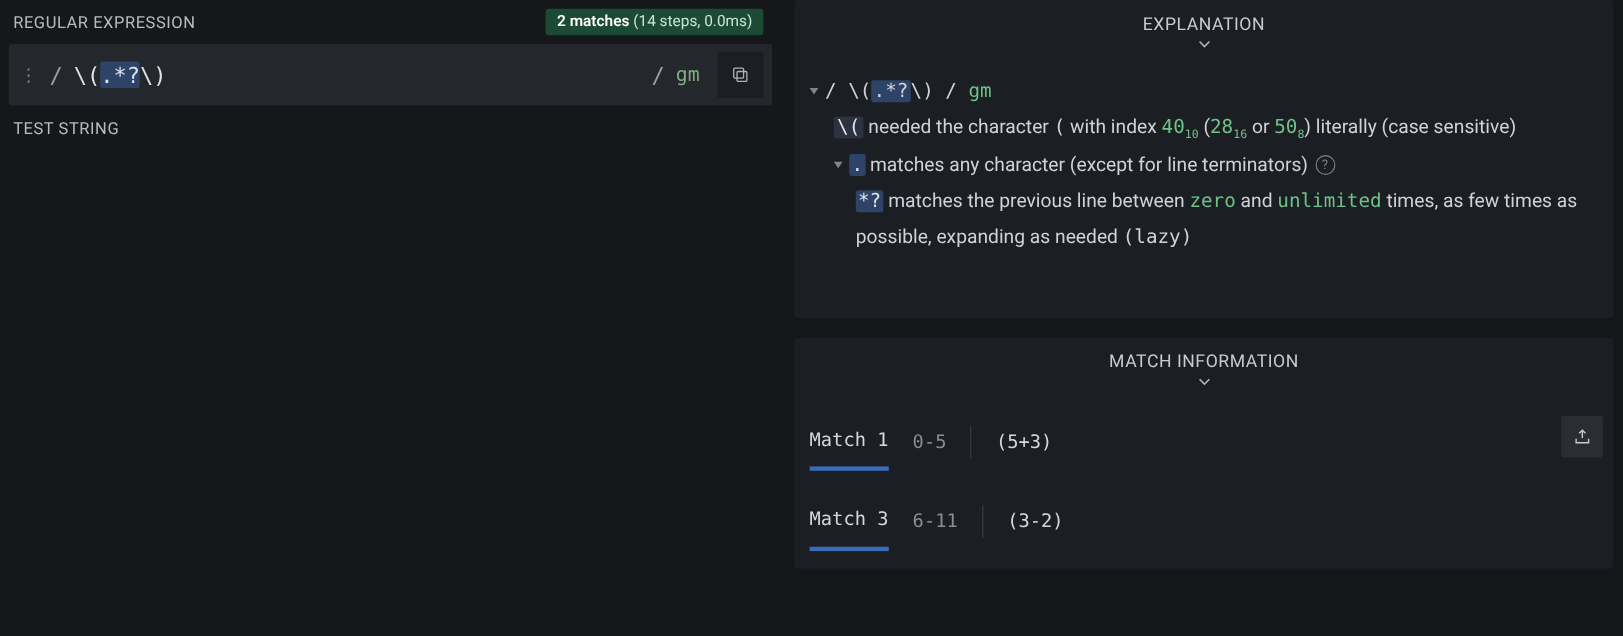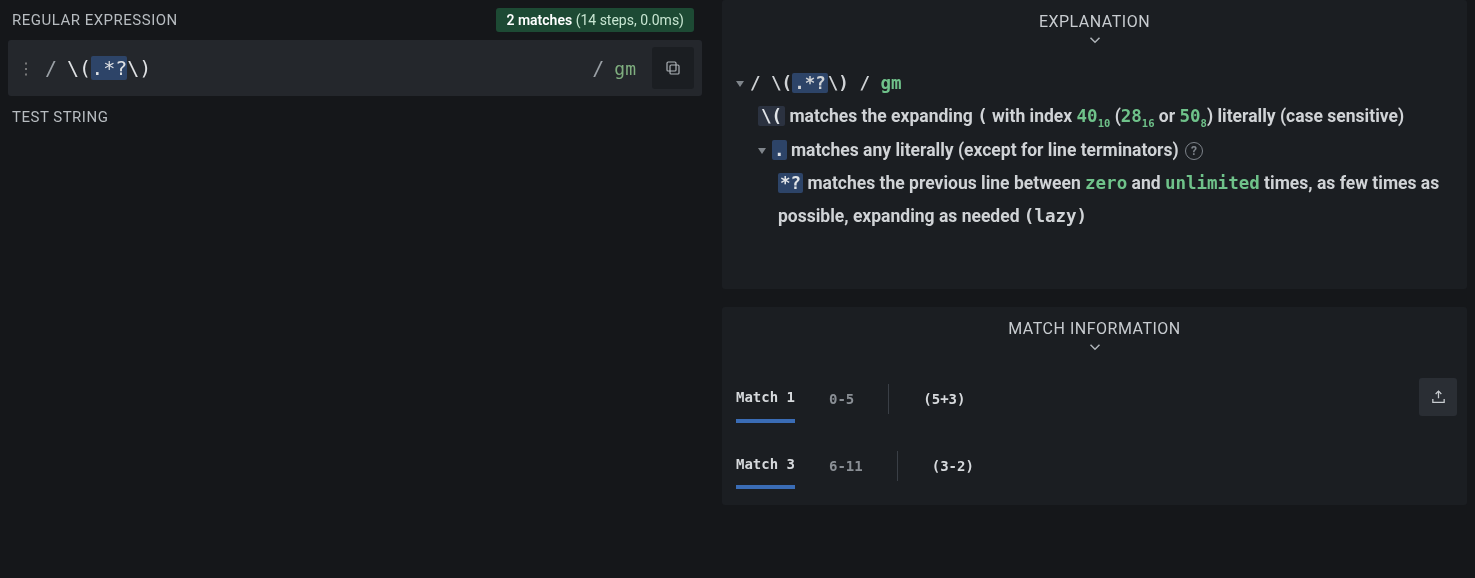--- a/index.html
+++ b/index.html
@@ -114,21 +114,20 @@
     width: 18px; height: 18px;
     stroke: #aeb3b8; fill: none; stroke-width: 2;
   }
   .panel-body {
     padding: 6px 14px 14px 14px;
     font-size: 17.5px;
     color: #d0d3d6;
     line-height: 1.9;
     position: relative;
     overflow-y: auto;
-    font-weight: bold;
   }
   .explain-panel .panel-body { height: 228px; }
   .tree-caret {
     display: inline-block;
     width: 0; height: 0;
     border-left: 4px solid transparent;
     border-right: 4px solid transparent;
     border-top: 6px solid #7f858b;
     margin-right: 6px;
     vertical-align: middle;
@@ -152,23 +151,23 @@
     align-items: center; justify-content: center;
     font-size: 12px; color: #7d838a;
     vertical-align: middle;
     margin-left: 2px;
     cursor: pointer;
   }
   .match-panel .panel-body { padding: 16px 14px; }
   .match-row {
     display: flex;
     align-items: center;
-    gap: 34px;
+    gap: 22px;
     margin-bottom: 36px;
-    font-size: 14px;
+    font-size: 17px;
   }
   .match-row:last-child { margin-bottom: 8px; }
   .match-label {
     color: #d6d9dc;
     position: relative;
     padding-bottom: 4px;
   }
   .match-label::after {
     content: "";
     position: absolute;
@@ -243,24 +242,24 @@
       <span>EXPLANATION</span>
       <svg class="chev-down" viewBox="0 0 24 24">
           <polyline points="6 9 12 15 18 9"></polyline>
         </svg>
     </div>
     <div class="panel-body">
       <div class="mono">
         <span class="tree-caret"></span><span>/ </span><span>\(</span><span class="blue-chip">.*?</span><span>\)</span><span> / </span><span class="green">gm</span>
       </div>
       <span class="indent1">
-        <span class="code-chip mono">\(</span><span> matches the expanding </span><span class="mono">(</span><span> with index </span><span class="num mono">40</span><span class="sub mono">10</span><span> (</span><span class="num mono">28</span><span class="sub mono">16</span><span> or </span><span class="num mono">50</span><span class="sub mono">8</span><span>) literally (case sensitive)</span>
+        <span class="code-chip mono">\(</span><span> needed the character </span><span class="mono">(</span><span> with index </span><span class="num mono">40</span><span class="sub mono">10</span><span> (</span><span class="num mono">28</span><span class="sub mono">16</span><span> or </span><span class="num mono">50</span><span class="sub mono">8</span><span>) literally (case sensitive)</span>
       </span>
       <span class="indent1">
-        <span class="tree-caret"></span><span class="code-chip mono blue-chip">.</span><span> matches any literally (except for line terminators) </span><span class="info-circ">?</span>
+        <span class="tree-caret"></span><span class="code-chip mono blue-chip">.</span><span> matches any character (except for line terminators) </span><span class="info-circ">?</span>
       </span>
       <span class="indent2">
         <span class="code-chip mono blue-chip">*?</span><span> matches the previous line between </span><span class="green mono">zero</span><span> and </span><span class="green mono">unlimited</span><span> times, as few times as possible, expanding as needed </span><span class="mono">(lazy)</span>
       </span>
     </div>
   </div>
 
   <div class="panel match-panel">
     <div class="panel-header">
       <span>MATCH INFORMATION</span>

